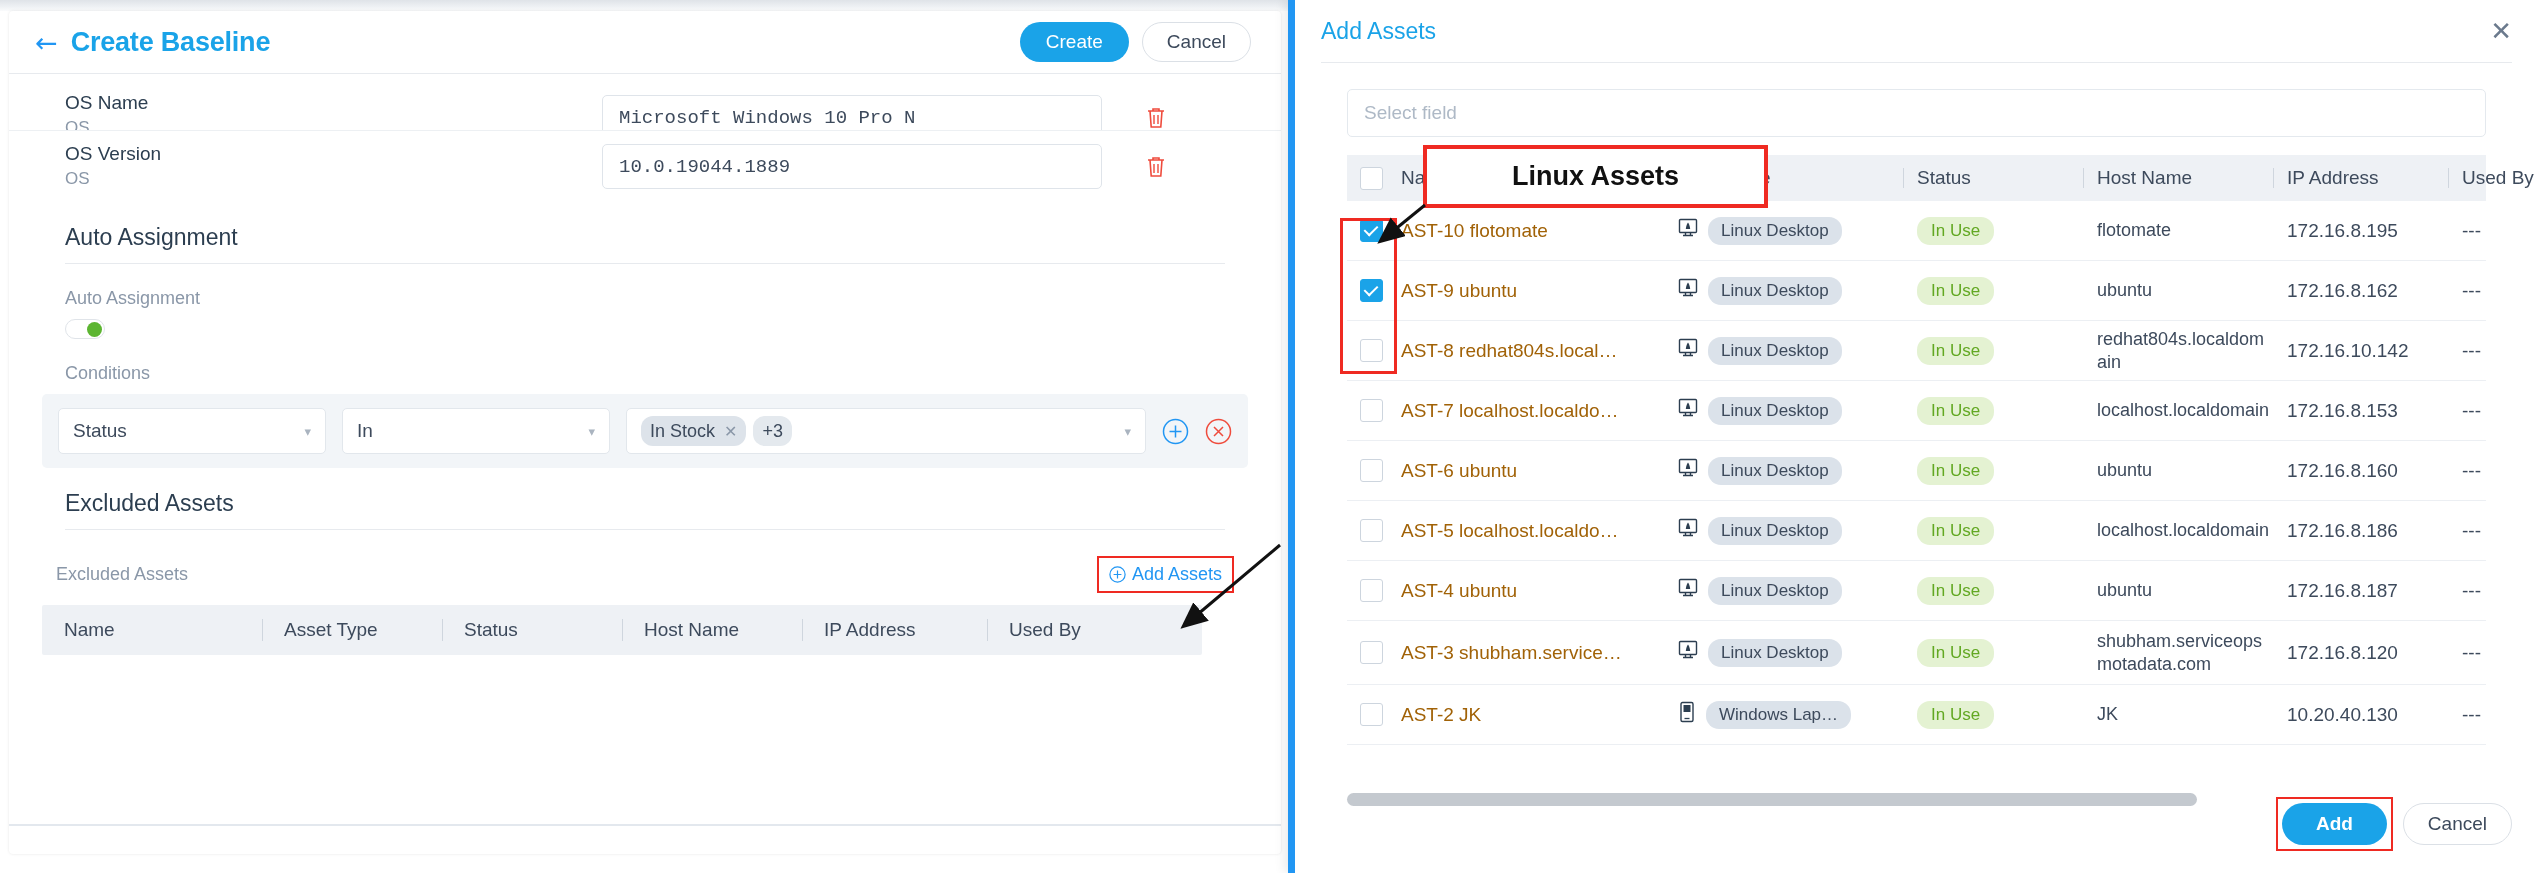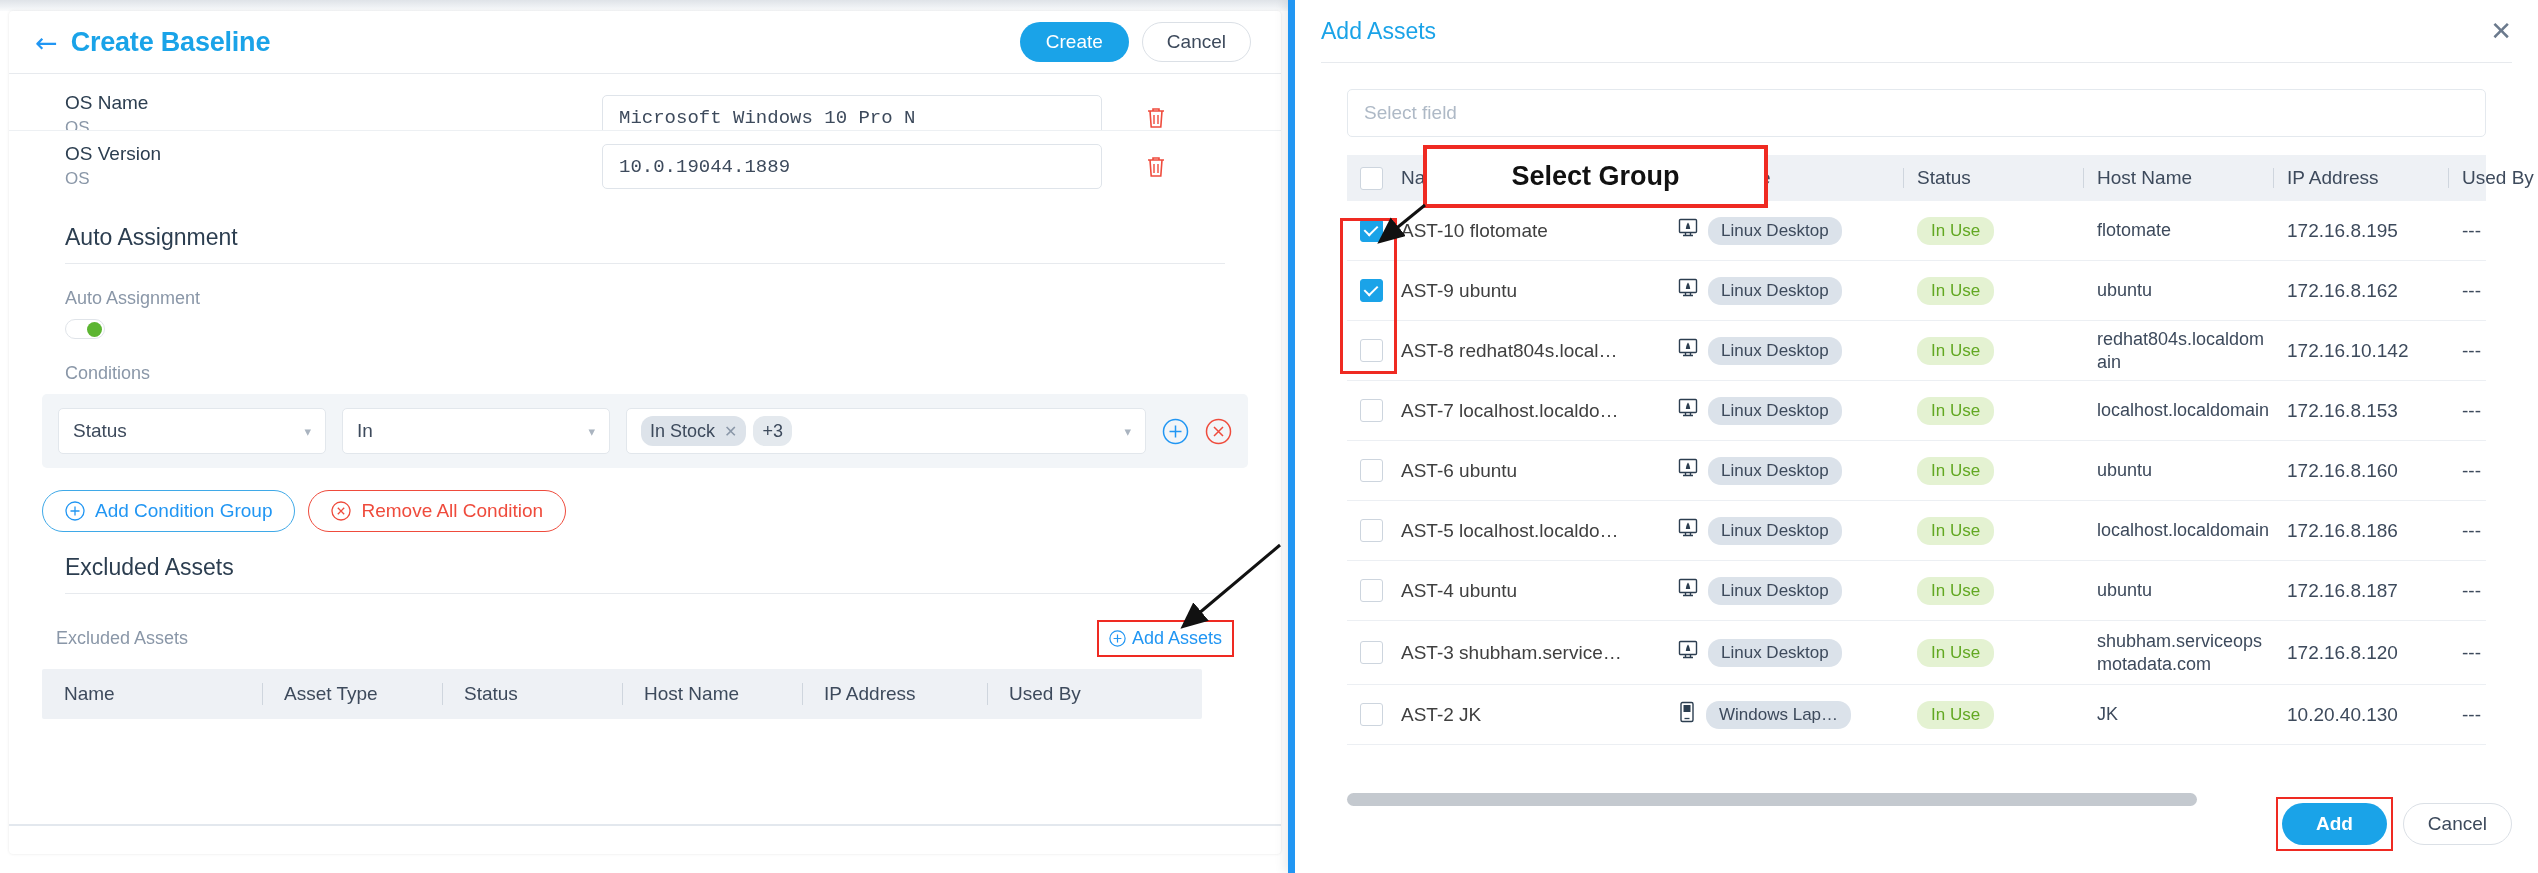--- a/index.html
+++ b/index.html
@@ -172,21 +172,21 @@
   .c-used  { width: 130px; flex: 0 0 130px; padding-left: 14px; }
   .at-head .c-name, .at-head .c-type, .at-head .c-status,
   .at-head .c-host, .at-head .c-ip, .at-head .c-used { position: relative; }
   .at-head .c-type::before, .at-head .c-status::before, .at-head .c-host::before,
   .at-head .c-ip::before, .at-head .c-used::before {
     content: ""; position: absolute; left: 0; top: 50%; transform: translateY(-50%);
     width: 1px; height: 20px; background: #cfd6de;
   }
   .at-body-row { height: 60px; font-size: 19px; color: #3d4a5c; }
   .at-body-row.tall { height: 64px; }
-  .asset-link { color: #404040; cursor: pointer; white-space: nowrap; overflow: hidden; text-overflow: ellipsis; display: block; }
+  .asset-link { color: #a16207; cursor: pointer; white-space: nowrap; overflow: hidden; text-overflow: ellipsis; display: block; }
   .chk {
     width: 23px; height: 23px; border: 1px solid #cdd5de; border-radius: 3px; background: #fff;
     cursor: pointer; display: flex; align-items: center; justify-content: center;
   }
   .chk.checked { background: #1aa3e8; border-color: #1aa3e8; }
   .chk.checked::after {
     content: ""; width: 6px; height: 11px; border: solid #fff; border-width: 0 2.5px 2.5px 0;
     transform: rotate(45deg) translate(-1px,-1px);
   }
   .type-pill {
@@ -314,36 +314,20 @@
             </svg>
         </span>
         <span class="circ-btn">
           <svg width="27" height="27" viewBox="0 0 27 27">
               <circle cx="13.5" cy="13.5" r="12" fill="none" stroke="#ef4b3c" stroke-width="1.5"></circle>
               <path d="M9 9l9 9M18 9l-9 9" stroke="#ef4b3c" stroke-width="1.5"></path>
             </svg>
         </span>
       </div>
 
-      <div class="cond-actions">
-        <div class="pill pill-blue">
-          <svg width="20" height="20" viewBox="0 0 20 20">
-              <circle cx="10" cy="10" r="9" fill="none" stroke="#2196f3" stroke-width="1.3"></circle>
-              <path d="M10 5.5v9M5.5 10h9" stroke="#2196f3" stroke-width="1.3"></path>
-            </svg>
-          <span>Add Condition Group</span>
-        </div>
-        <div class="pill pill-red">
-          <svg width="20" height="20" viewBox="0 0 20 20">
-              <circle cx="10" cy="10" r="9" fill="none" stroke="#ef4b3c" stroke-width="1.3"></circle>
-              <path d="M6.8 6.8l6.4 6.4M13.2 6.8l-6.4 6.4" stroke="#ef4b3c" stroke-width="1.3"></path>
-            </svg>
-          <span>Remove All Condition</span>
-        </div>
-      </div>
 
       <div class="section-head">Excluded Assets</div>
       <div class="section-rule"></div>
 
       <div class="ex-table-wrap">
         <div class="ex-head-row">
           <span class="ex-head-label">Excluded Assets</span>
           <span class="add-assets-box">
             <span class="add-assets-link">
               <svg width="17" height="17" viewBox="0 0 17 17">
@@ -584,21 +568,21 @@
 
     <div class="rp-footer">
       <span class="add-box">
         <button class="btn-add">Add</button>
       </span>
       <button class="btn-rcancel">Cancel</button>
     </div>
   </div>
 
   <div class="anno-callout">
-    <span>Select Group</span>
+    <span>Linux Assets</span>
   </div>
   <div class="anno-chk-box"></div>
 
   <svg class="anno-svg">
     <defs>
       <marker id="ah" markerWidth="10" markerHeight="10" refX="7" refY="4" orient="auto">
         <path d="M0,0 L9,4 L0,8 z" fill="#111"></path>
       </marker>
       <marker id="ah2" markerWidth="10" markerHeight="10" refX="7" refY="4" orient="auto">
         <path d="M0,0 L9,4 L0,8 z" fill="#111"></path>

